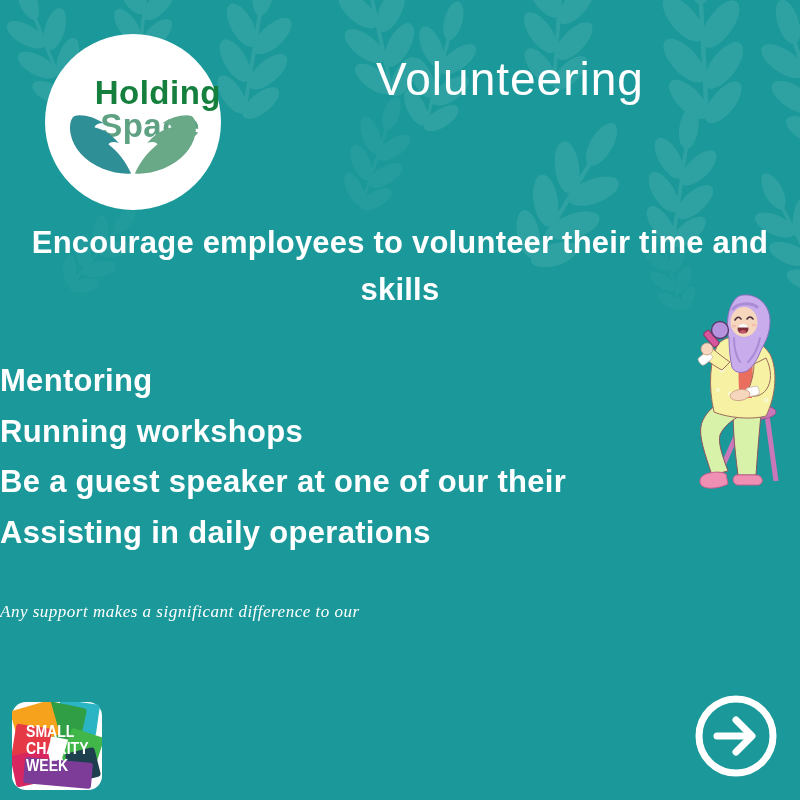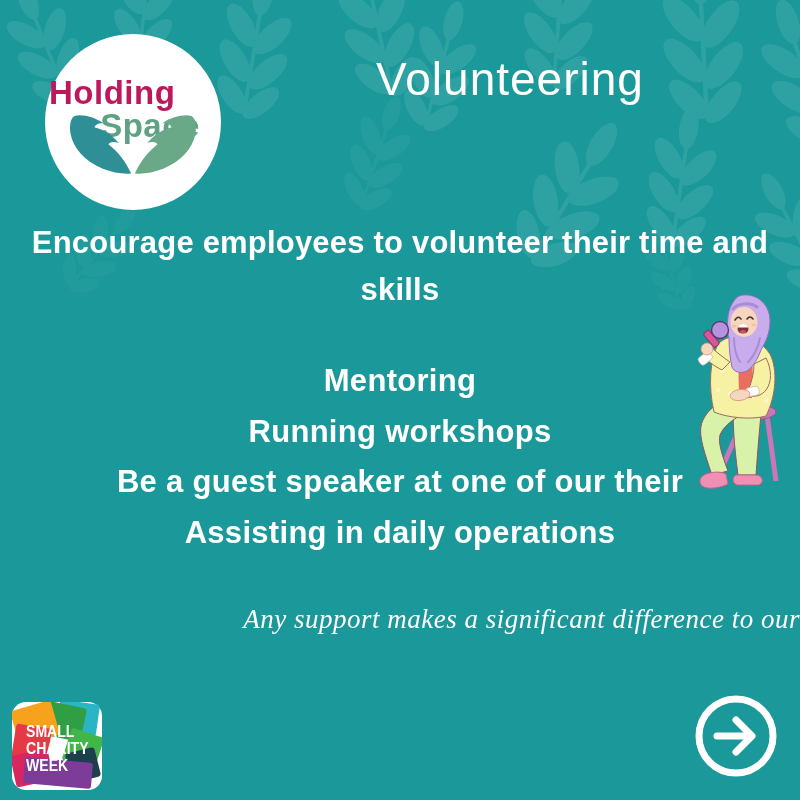--- a/index.html
+++ b/index.html
@@ -11,52 +11,52 @@
   svg{display:block;}
 
   
   #leaves{position:absolute;left:0;top:0;}
 
   
   .logo-circle{
     position:absolute;left:45px;top:34px;width:176px;height:176px;
     background:#ffffff;border-radius:50%;z-index:3;
   }
-  .logo-word1{margin-top:40px;text-align:left;padding-left:4px;
-    font-size:33px;font-weight:bold;color:#be185d;letter-spacing:0.5px;}
+  .logo-word1{margin-top:40px;text-align:right;padding-left:4px;
+    font-size:33px;font-weight:bold;color:#15803d;letter-spacing:0.5px;}
   .logo-word2{margin-top:-5px;text-align:center;padding-left:34px;
     font-size:33px;font-weight:bold;color:#5fa183;letter-spacing:0.5px;}
   .logo-hands{position:absolute;left:50%;transform:translateX(-50%);bottom:26px;}
 
   
   .title{
     position:absolute;top:44px;left:230px;right:10px;text-align:center;
     font-family:Liberation Sans, sans-serif;font-size:46px;line-height:1.55;font-weight:400;
     z-index:2;letter-spacing:1px;
   }
 
   
   .subtitle{
     position:absolute;top:220px;left:0;right:0;text-align:center;
     font-size:31px;font-weight:600;line-height:1.5;z-index:2;letter-spacing:0.2px;
   }
 
   
   .opps{
-    position:absolute;top:356px;left:0;right:0;text-align:center;z-index:2;
+    position:absolute;top:356px;left:0;right:0;z-index:2;
   }
   .opp-item{font-size:31px;font-weight:800;line-height:50.5px;letter-spacing:0.3px;}
 
   
   #illustration{position:absolute;left:648px;top:278px;z-index:1;}
 
   
   .note{
-    position:absolute;top:600px;left:0;right:0;text-align:right;
-    font-family:cursive;font-style:italic;font-size:27px;line-height:1.45;
+    position:absolute;top:600px;left:0;right:0;text-align:left;
+    font-family:cursive;font-style:italic;font-size:17px;line-height:1.45;
     z-index:2;letter-spacing:0.5px;
   }
 
   
   .badge{position:absolute;left:12px;top:702px;width:90px;height:88px;z-index:3;text-align:center;}
 
   
   .next-btn{
     position:absolute;left:690px;top:690px;width:92px;height:92px;z-index:3;
     cursor:pointer;

